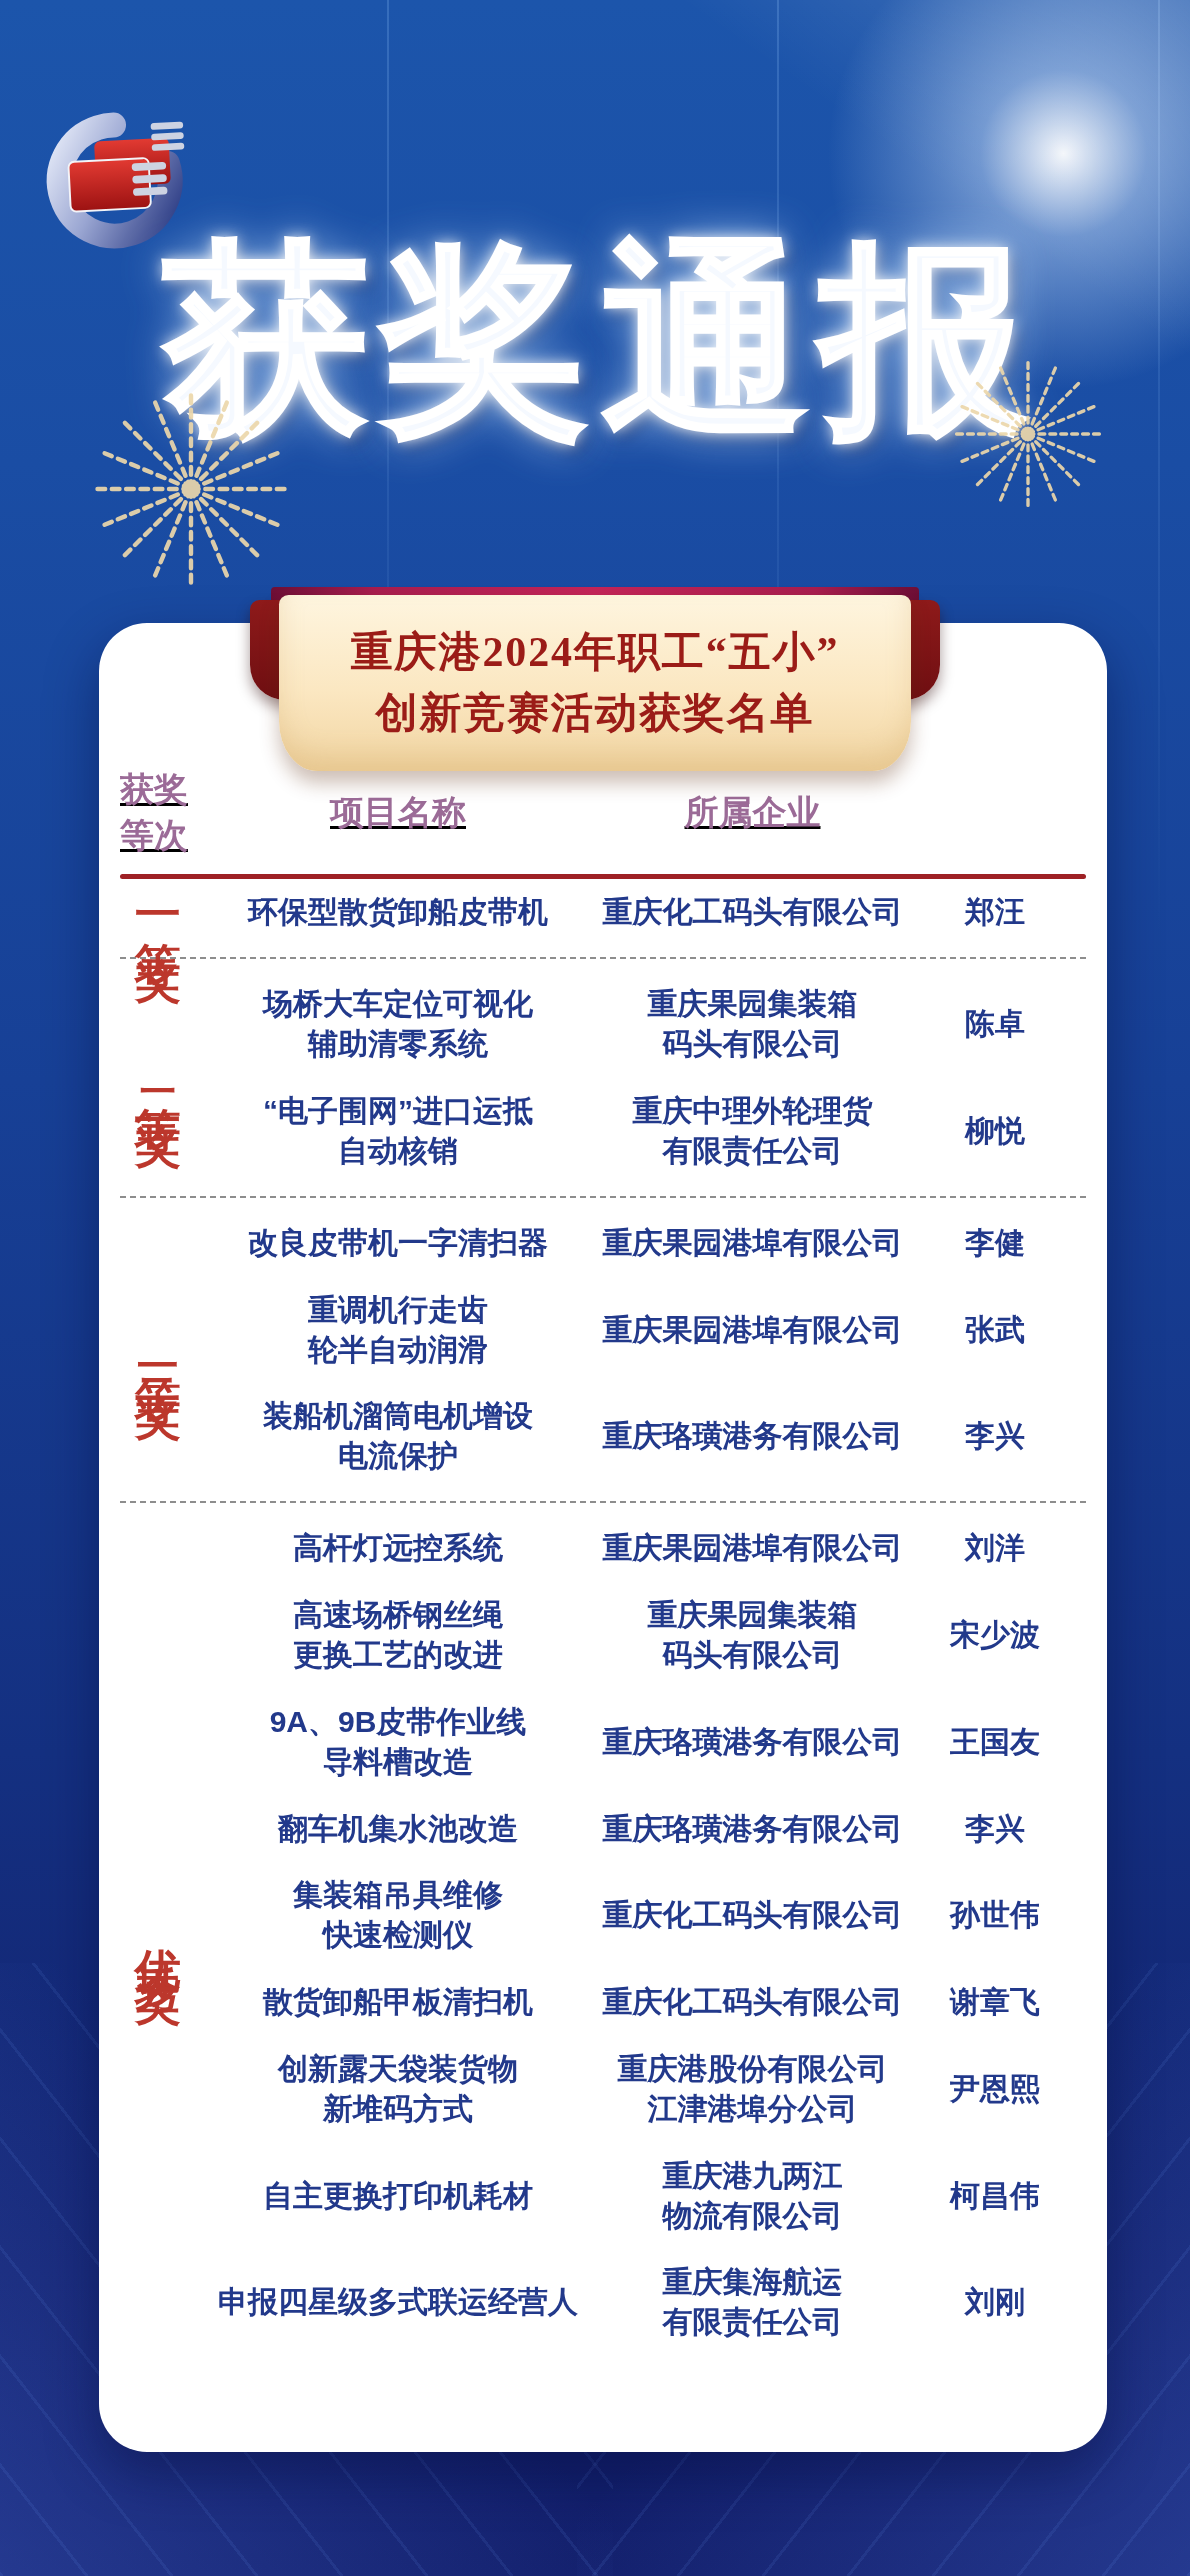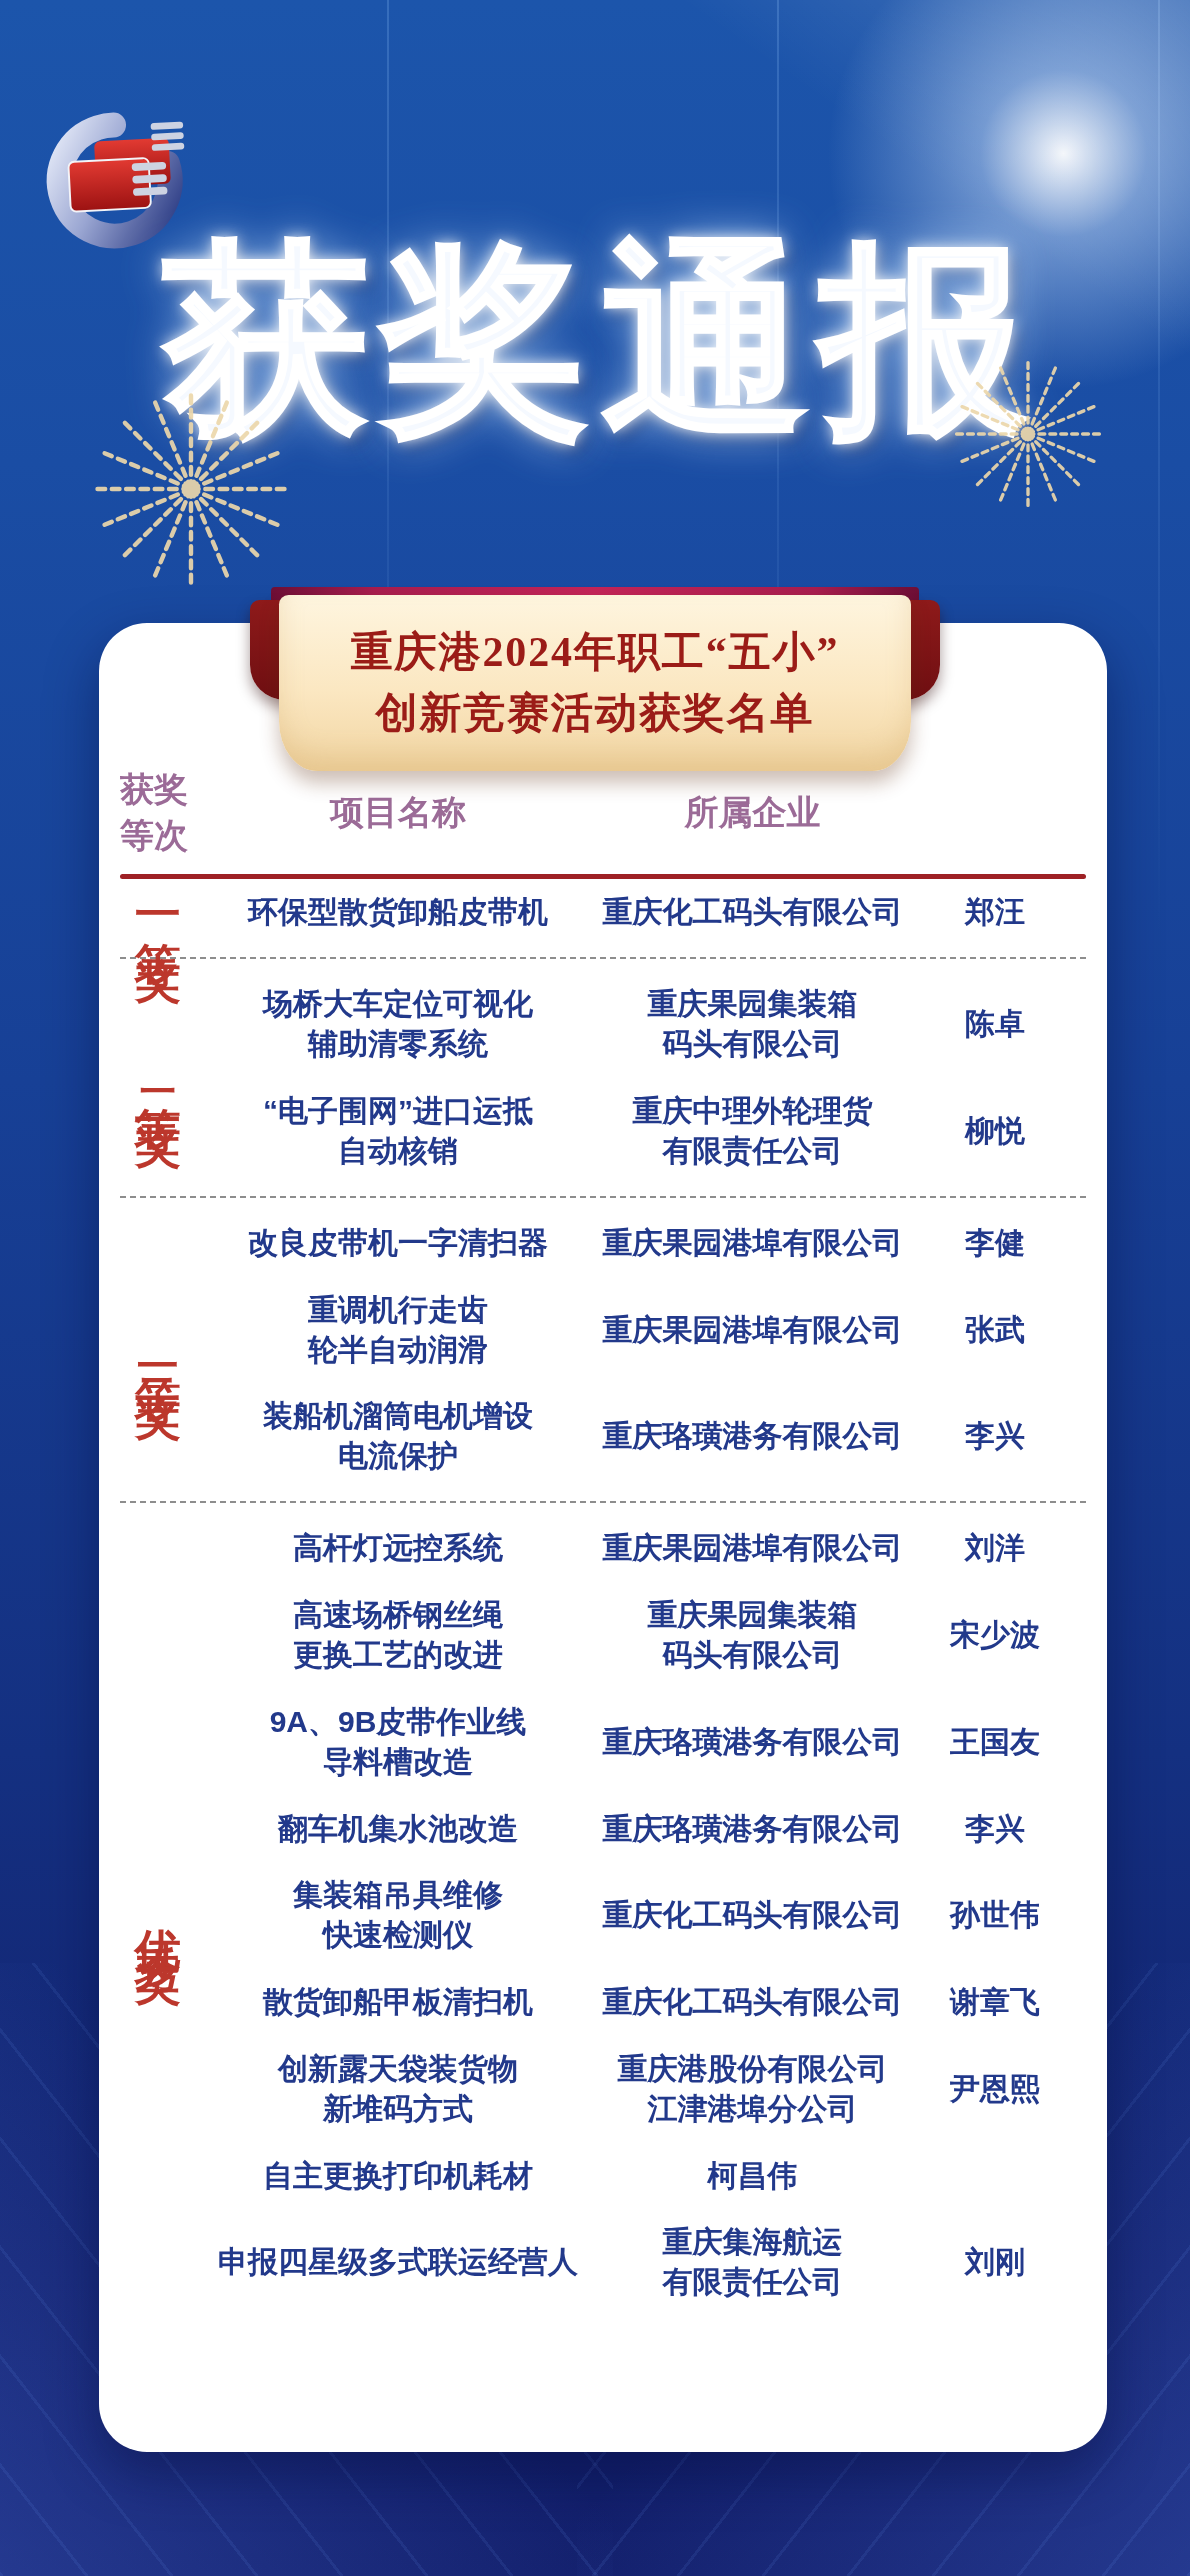--- a/index.html
+++ b/index.html
@@ -49,21 +49,21 @@
   .ribbon .main{position:absolute;left:29px;right:29px;top:7.7px;height:176px;
         background:linear-gradient(180deg,#fef5df 0%,#fbe7c1 55%,#f1d5a2 100%);
         border-radius:9.6px 9.6px 38px 38px / 9.6px 9.6px 50px 50px;
         box-shadow:0 11.5px 19px rgba(90,40,10,.30), inset 0 -15.3px 25px rgba(205,160,90,.25);
         display:flex;flex-direction:column;justify-content:center;align-items:center;}
   .ribbon .line{font-family:"Liberation Serif","DejaVu Serif",serif;font-weight:bold;
         font-size:42px;line-height:61px;color:#9b1c17;letter-spacing:1.9px;}
 
   
   .table{padding:144px 21px 29px 21px;}
-  .thead{display:grid;grid-template-columns:96px 364px 345px 140px;align-items:center;}
+  .thead{display:grid;grid-template-columns:96px 364px 345px 140px;align-items:center;text-decoration:underline;}
   .th{font-size:34px;font-weight:bold;color:#9b6b97;text-align:center;}
   .th.first{text-align:left;}
   .redline{height:4.8px;background:#9e2125;border-radius:2.9px;margin:15.3px 0 0 0;}
   .group{display:flex;align-items:center;}
   .award-cell{width:96px;display:flex;justify-content:flex-start;align-items:center;}
   .award-label{writing-mode:vertical-rl;text-orientation:upright;font-size:46px;font-weight:800;
         color:#bc372c;letter-spacing:15.3px;padding-left:7.7px;}
   .rows{flex:1;display:flex;flex-direction:column;}
   .row{display:grid;grid-template-columns:364px 345px 140px;align-items:center;padding:13.4px 0;}
   .cell{font-size:30px;line-height:40px;font-weight:bold;color:#22398b;text-align:center;white-space:pre-line;}
@@ -264,20 +264,22 @@
           </div>
           <div class="row">
             <div class="cell">创新露天袋装货物
 新堆码方式</div>
             <div class="cell">重庆港股份有限公司
 江津港埠分公司</div>
             <div class="cell">尹恩熙</div>
           </div>
           <div class="row">
             <div class="cell">自主更换打印机耗材</div>
+            <div class="cell">重庆港九两江
+物流有限公司</div>
             <div class="cell">柯昌伟</div>
           </div>
           <div class="row">
             <div class="cell">申报四星级多式联运经营人</div>
             <div class="cell">重庆集海航运
 有限责任公司</div>
             <div class="cell">刘刚</div>
           </div>
         </div>
       </div>

